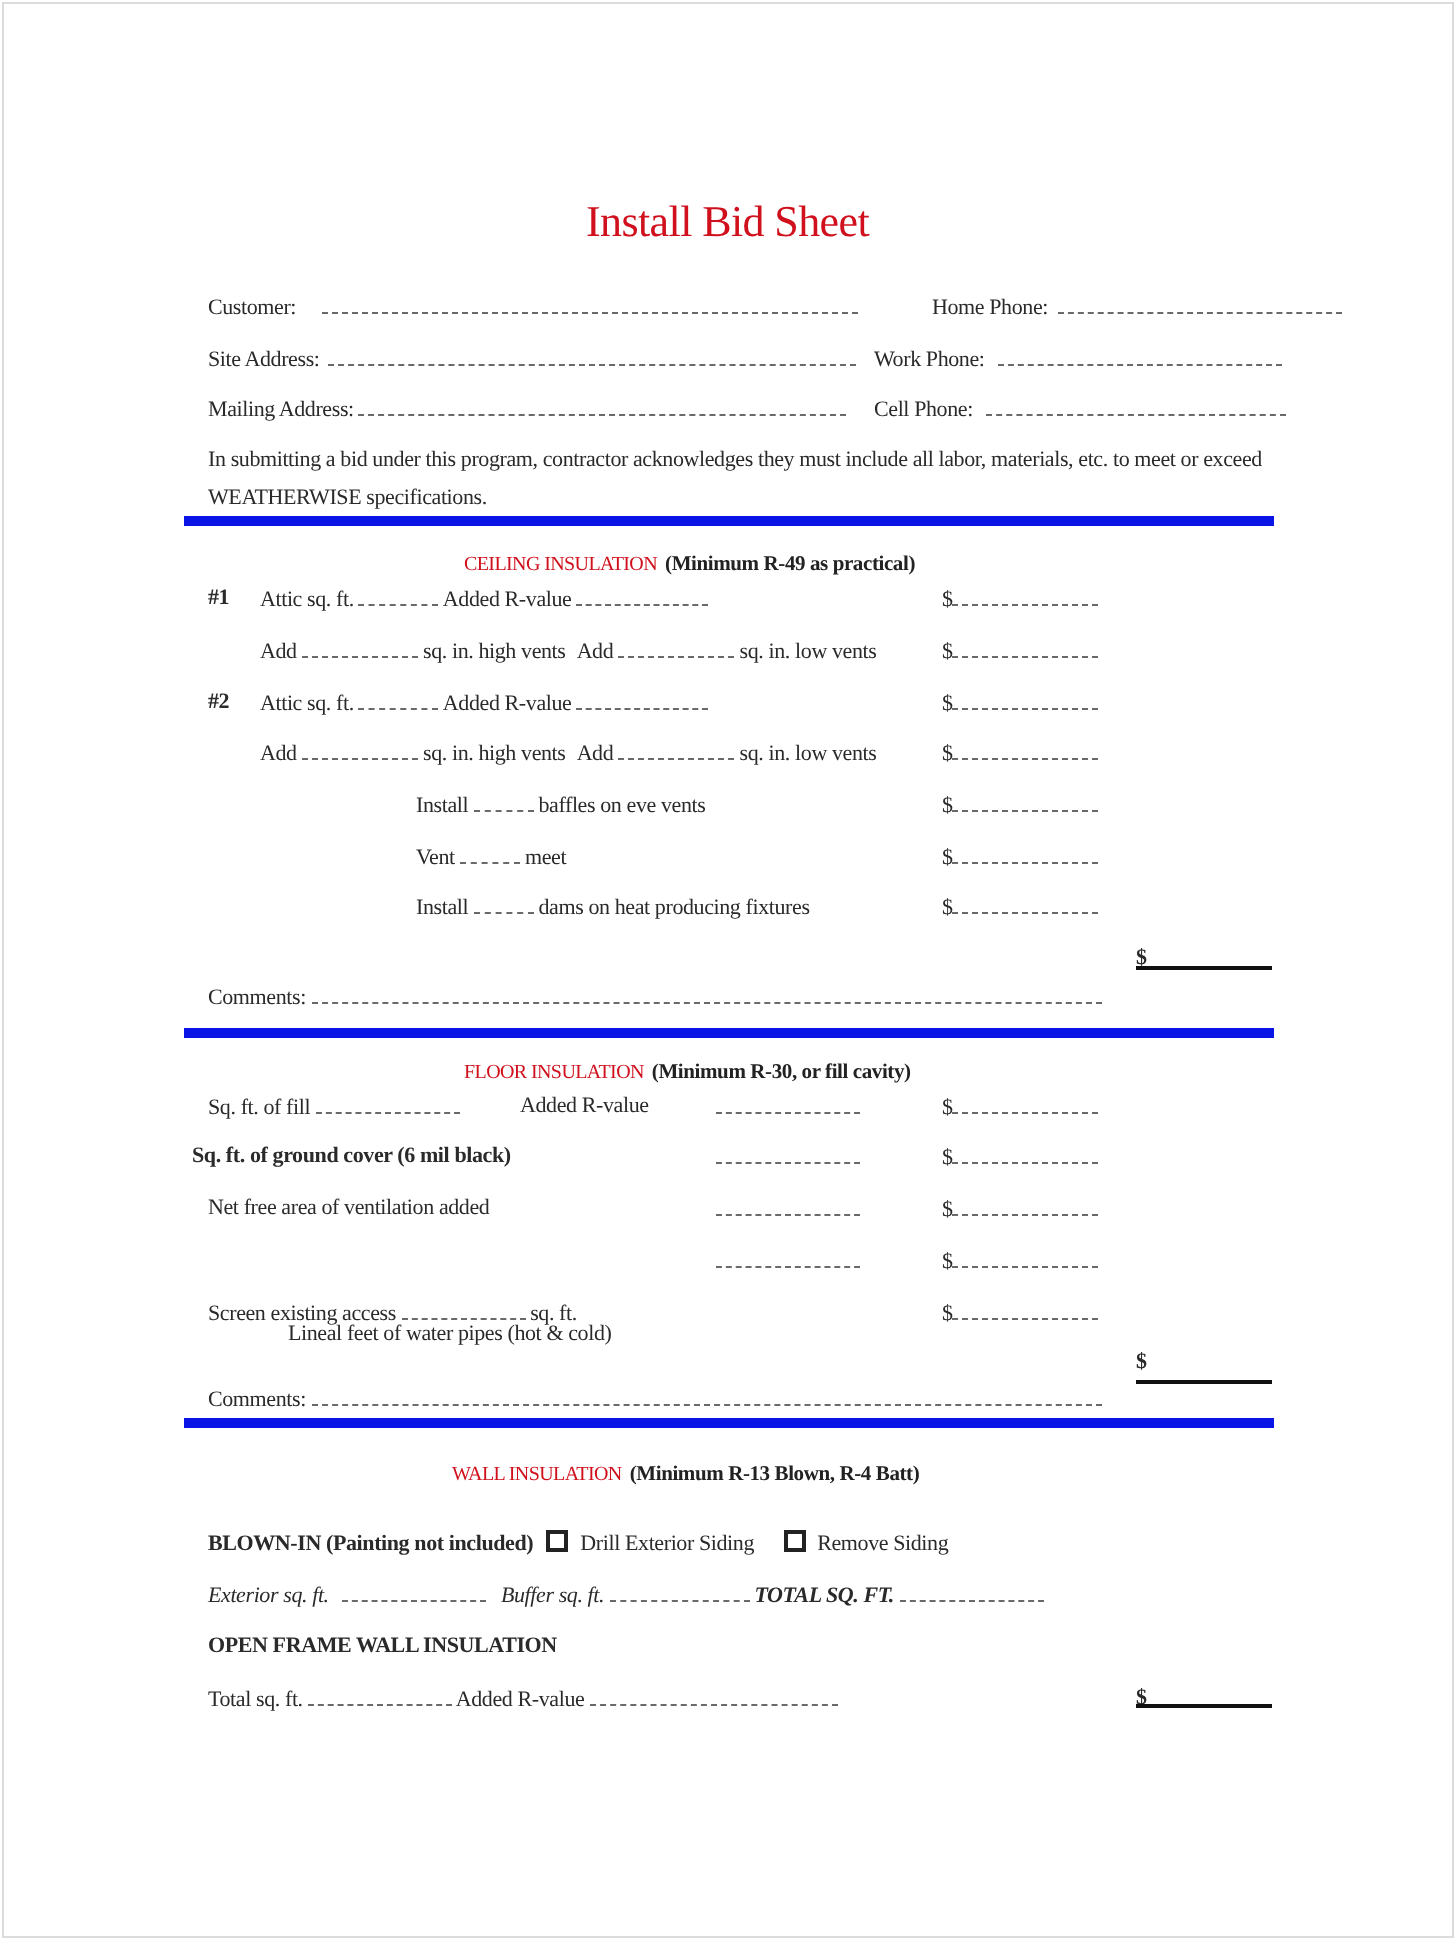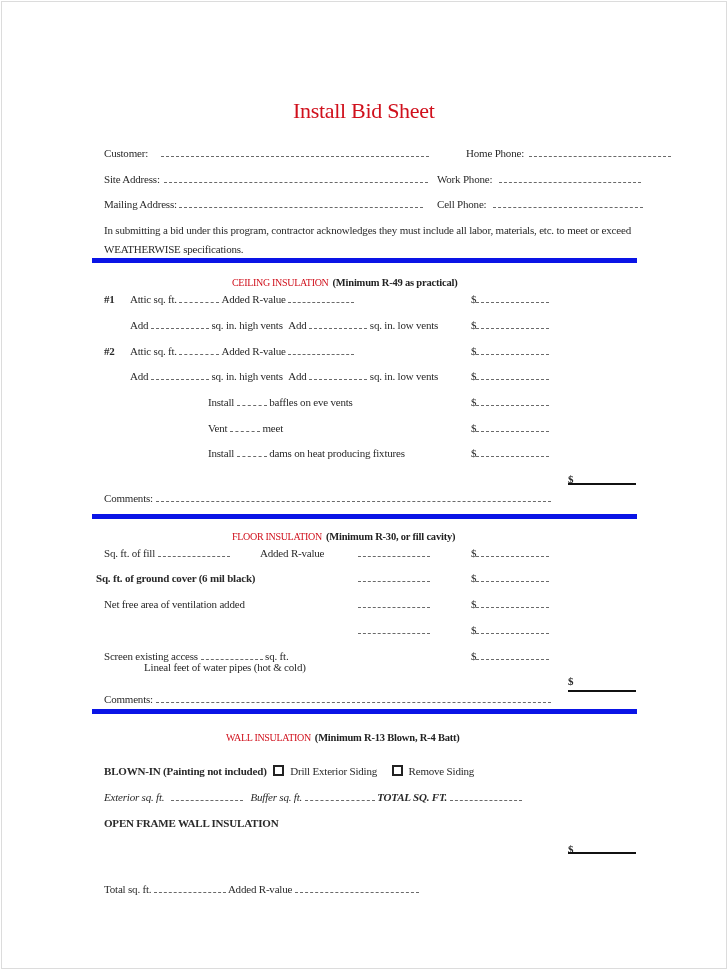--- a/index.html
+++ b/index.html
@@ -210,20 +210,20 @@
   <span>Exterior sq. ft.</span>
   <span class="uline" style="width:72px; margin-left:4px;"></span>
   <span style="margin-left:5px;">Buffer sq. ft.</span>
   <span class="uline" style="width:70px;"></span>
   <span class="bold">TOTAL SQ. FT.</span>
   <span class="uline" style="width:72px;"></span>
 </div>
 
 <div class="abs txt bold" style="left:92px; top:817px;">OPEN FRAME WALL INSULATION</div>
 
-<div class="abs txt" style="left:92px; top:843px;margin-top:40px;">
+<div class="abs txt" style="left:92px; top:843px;">
   <span>Total sq. ft.</span>
   <span class="uline" style="width:72px;"></span>
   <span>Added R-value</span>
   <span class="uline" style="width:124px;"></span>
 </div>
 <div class="abs txt bold" style="left:556px; top:843px;">$</div>
 <div class="solid-line" style="left:568px; top:852px; width:68px;"></div>
 
 </body></html>

